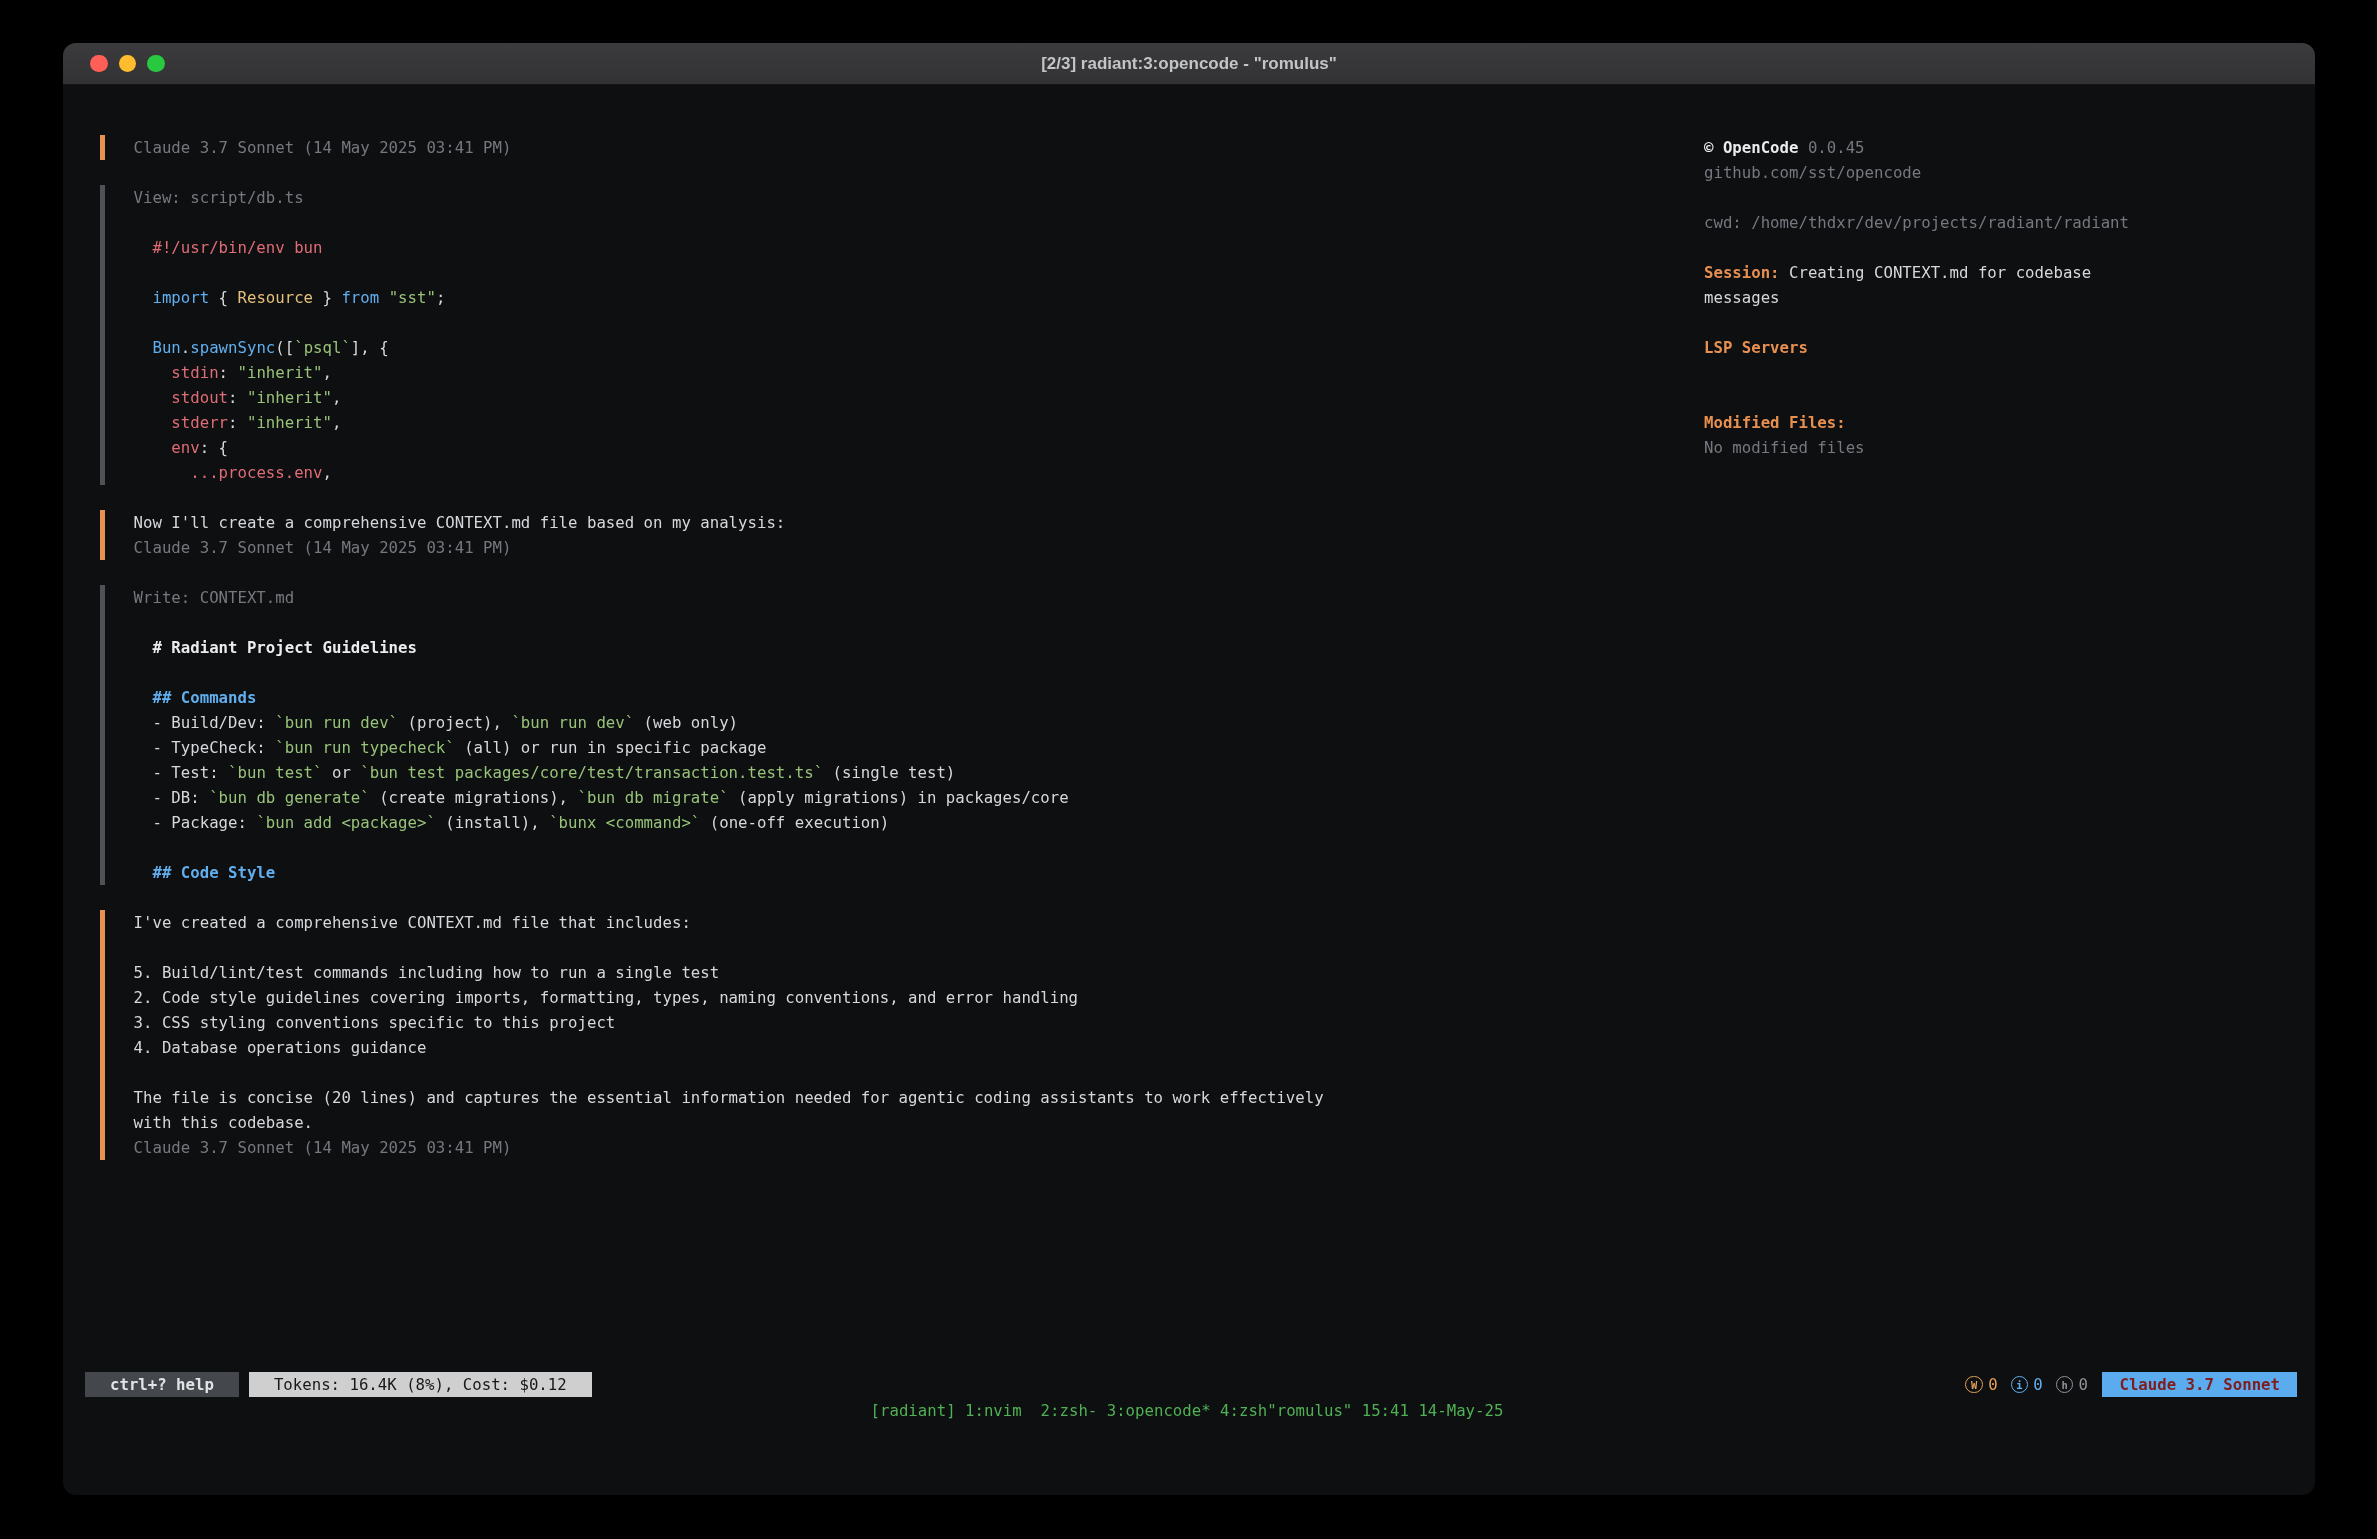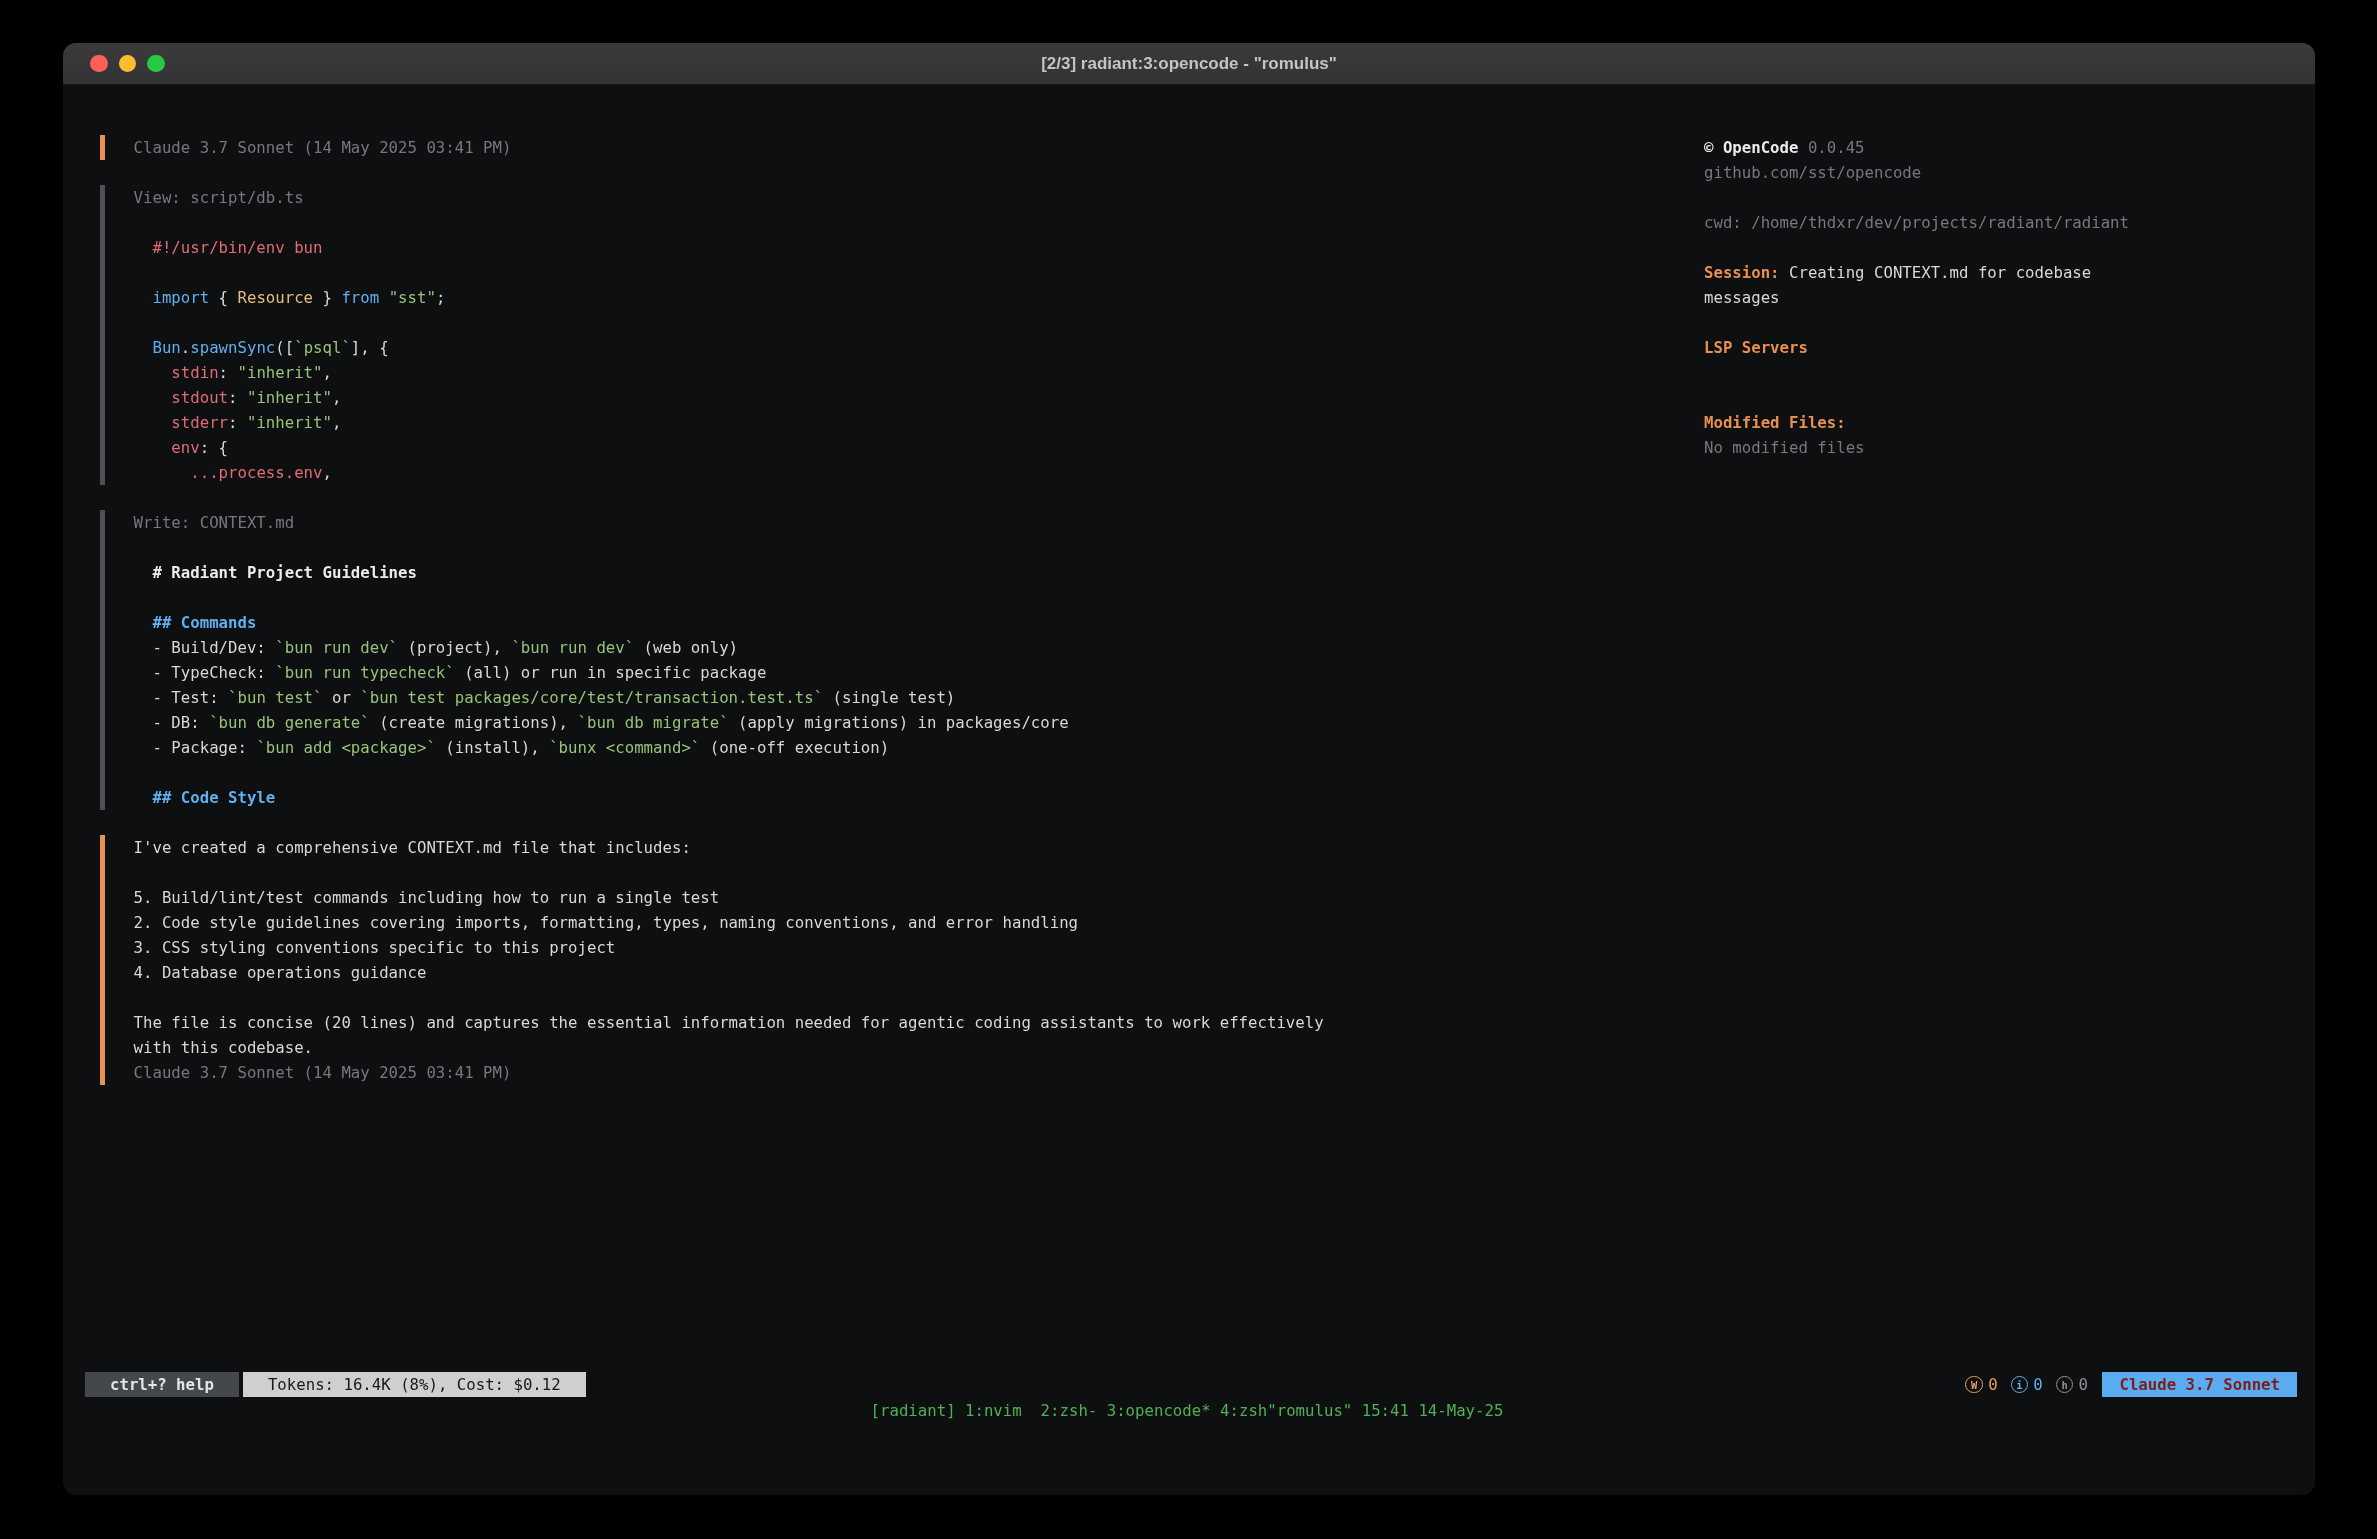--- a/index.html
+++ b/index.html
@@ -31,21 +31,21 @@
   .block{border-left:5.2px solid transparent;padding-left:17.6px;margin-bottom:25px}
   .block.assistant{border-left-color:var(--accent)}
   .block.tool{border-left-color:#4E5257}
   .sidebar{position:absolute;left:1630px;top:39px;width:613px}
   .bottom{position:absolute;left:37px;right:18px;top:1116px}
   .rule{border-top:1.3px solid #2A2D31}
   .promptline{padding-top:15.7px;font-weight:700}
   .statusbar{position:absolute;left:22px;right:18px;top:1287px;height:25px;display:flex;align-items:stretch}
   .chip{display:flex;align-items:center;padding:0 25px;white-space:pre}
   .chip.help{background:#44484D;color:#E2E4E6;font-weight:700}
-  .chip.tokens{background:#CFCFCF;color:#17181A;margin-left:4px}
+  .chip.tokens{background:#CFCFCF;color:#17181A;margin-left:10px}
   .diags{margin-left:auto;display:flex;align-items:center;gap:13px;margin-right:14.4px}
   .diag{display:flex;align-items:center}
   .diag-circle{display:inline-flex;align-items:center;justify-content:center;width:17.6px;height:17.6px;
                border-radius:50%;border:1.3px solid;font-size:10.4px;font-weight:700}
   .diag-count{margin-left:5.2px}
   .chip.model{background:var(--chipblue);color:#7f1d1d;font-weight:700;padding:0 17px}
   .tmuxbar{position:absolute;left:9px;right:13px;top:1313px;display:flex;justify-content:center;
            color:var(--tgreen);line-height:25px;white-space:pre}
 </style>
 </head>
@@ -75,20 +75,24 @@
 <span class="c-red">  #!/usr/bin/env bun</span>
 
 <span class="c-blue">  import</span><span class="c-fg"> { </span><span class="c-yellow">Resource</span><span class="c-fg"> } </span><span class="c-blue">from</span><span class="c-fg"> </span><span class="c-green">"sst"</span><span class="c-fg">;</span>
 
 <span class="c-blue">  Bun</span><span class="c-fg">.</span><span class="c-blue">spawnSync</span><span class="c-fg">([</span><span class="c-green">`psql`</span><span class="c-fg">], {</span>
 <span class="c-red">    stdin</span><span class="c-fg">: </span><span class="c-green">"inherit"</span><span class="c-fg">,</span>
 <span class="c-red">    stdout</span><span class="c-fg">: </span><span class="c-green">"inherit"</span><span class="c-fg">,</span>
 <span class="c-red">    stderr</span><span class="c-fg">: </span><span class="c-green">"inherit"</span><span class="c-fg">,</span>
 <span class="c-red">    env</span><span class="c-fg">: {</span>
 <span class="c-fg">      </span><span class="c-red">...process.env</span><span class="c-fg">,</span></pre>
+          </div>
+          <div class="block assistant">
+            <pre><span class="c-fg">Now I'll create a comprehensive CONTEXT.md file based on my analysis:</span>
+<span class="c-dim">Claude 3.7 Sonnet (14 May 2025 03:41 PM)</span></pre>
           </div>
           <div class="block tool">
             <pre><span class="c-dim">Write: CONTEXT.md</span>
 
 <span class="c-fgb">  # Radiant Project Guidelines</span>
 
 <span class="c-blueb">  ## Commands</span>
 <span class="c-fg">  - Build/Dev: </span><span class="c-green">`bun run dev`</span><span class="c-fg"> (project), </span><span class="c-green">`bun run dev`</span><span class="c-fg"> (web only)</span>
 <span class="c-fg">  - TypeCheck: </span><span class="c-green">`bun run typecheck`</span><span class="c-fg"> (all) or run in specific package</span>
 <span class="c-fg">  - Test: </span><span class="c-green">`bun test`</span><span class="c-fg"> or </span><span class="c-green">`bun test packages/core/test/transaction.test.ts`</span><span class="c-fg"> (single test)</span>

